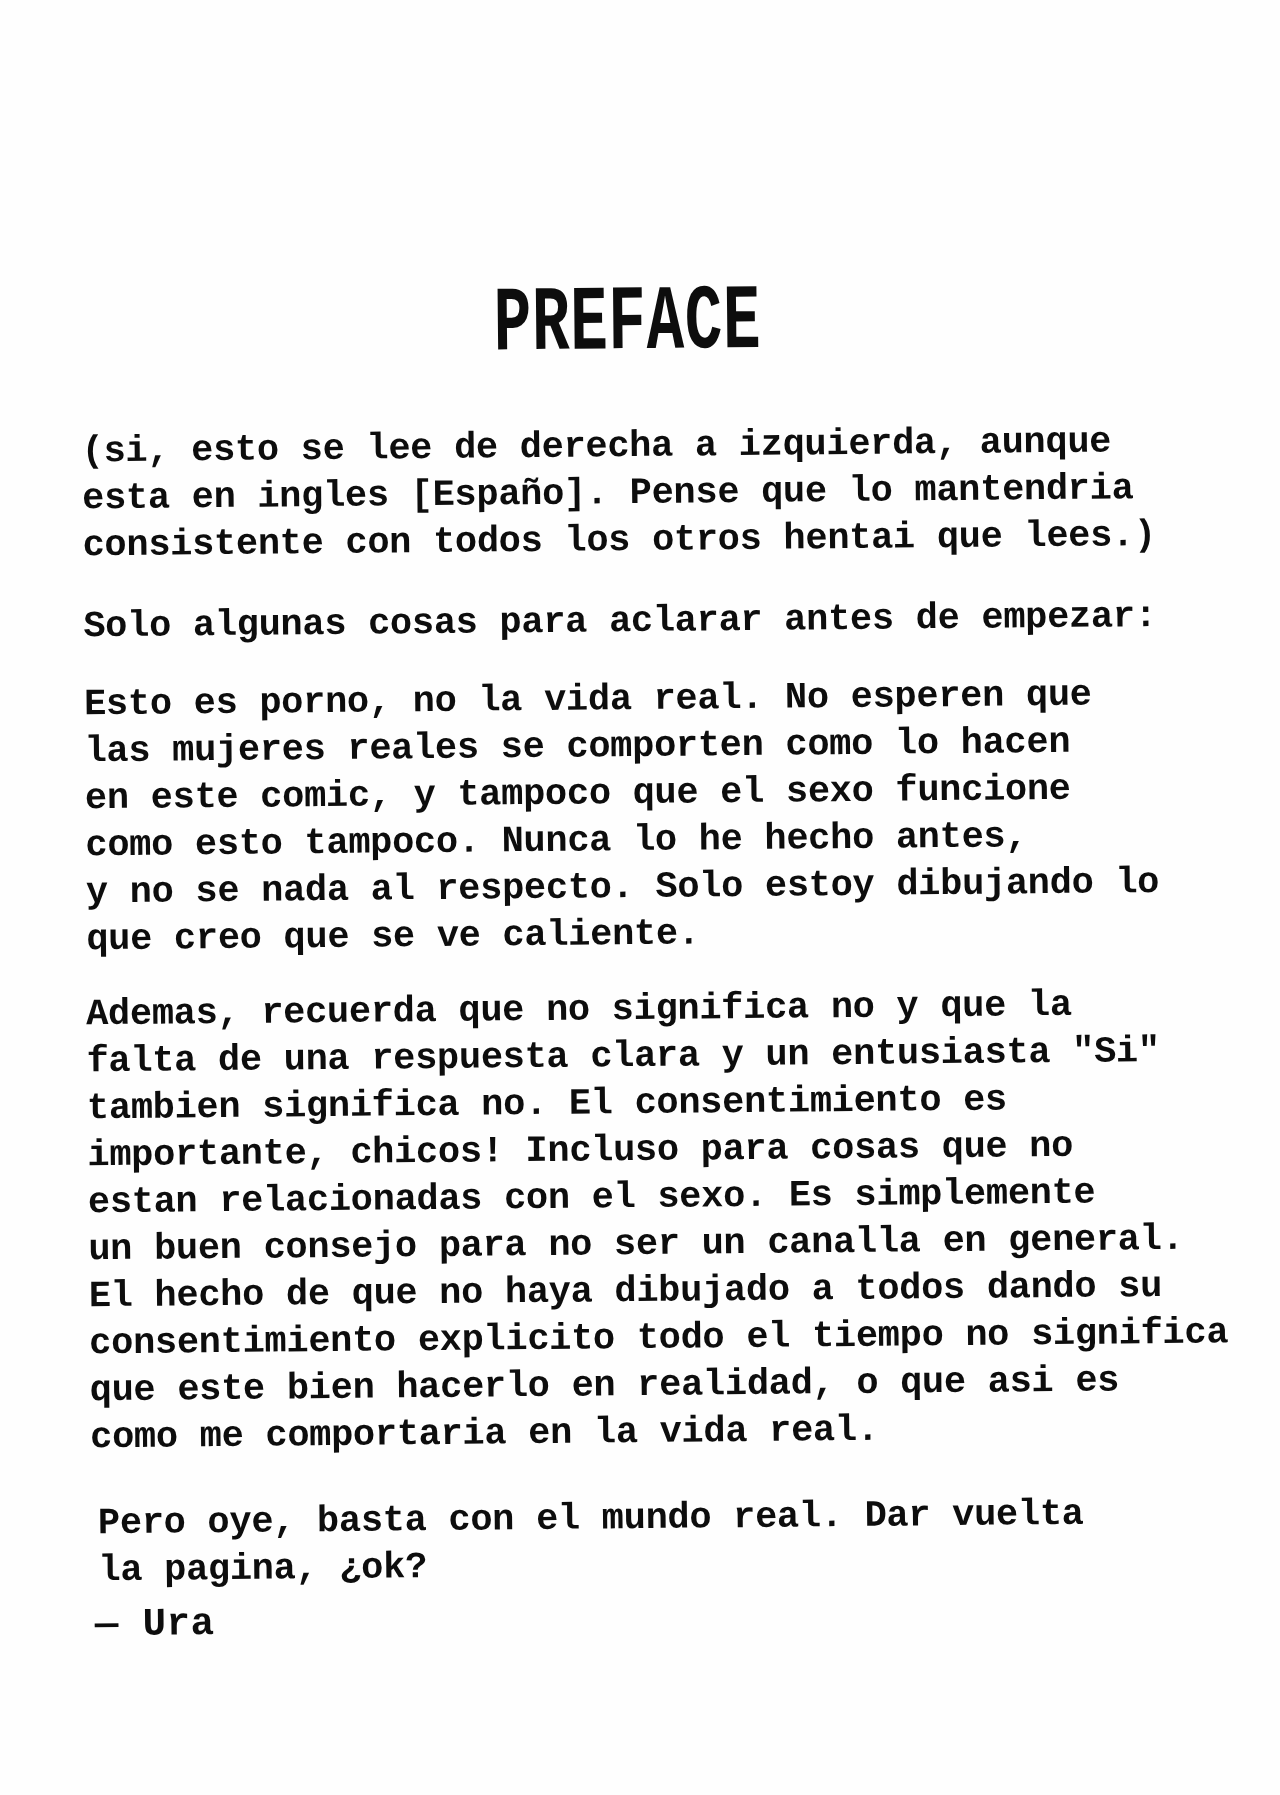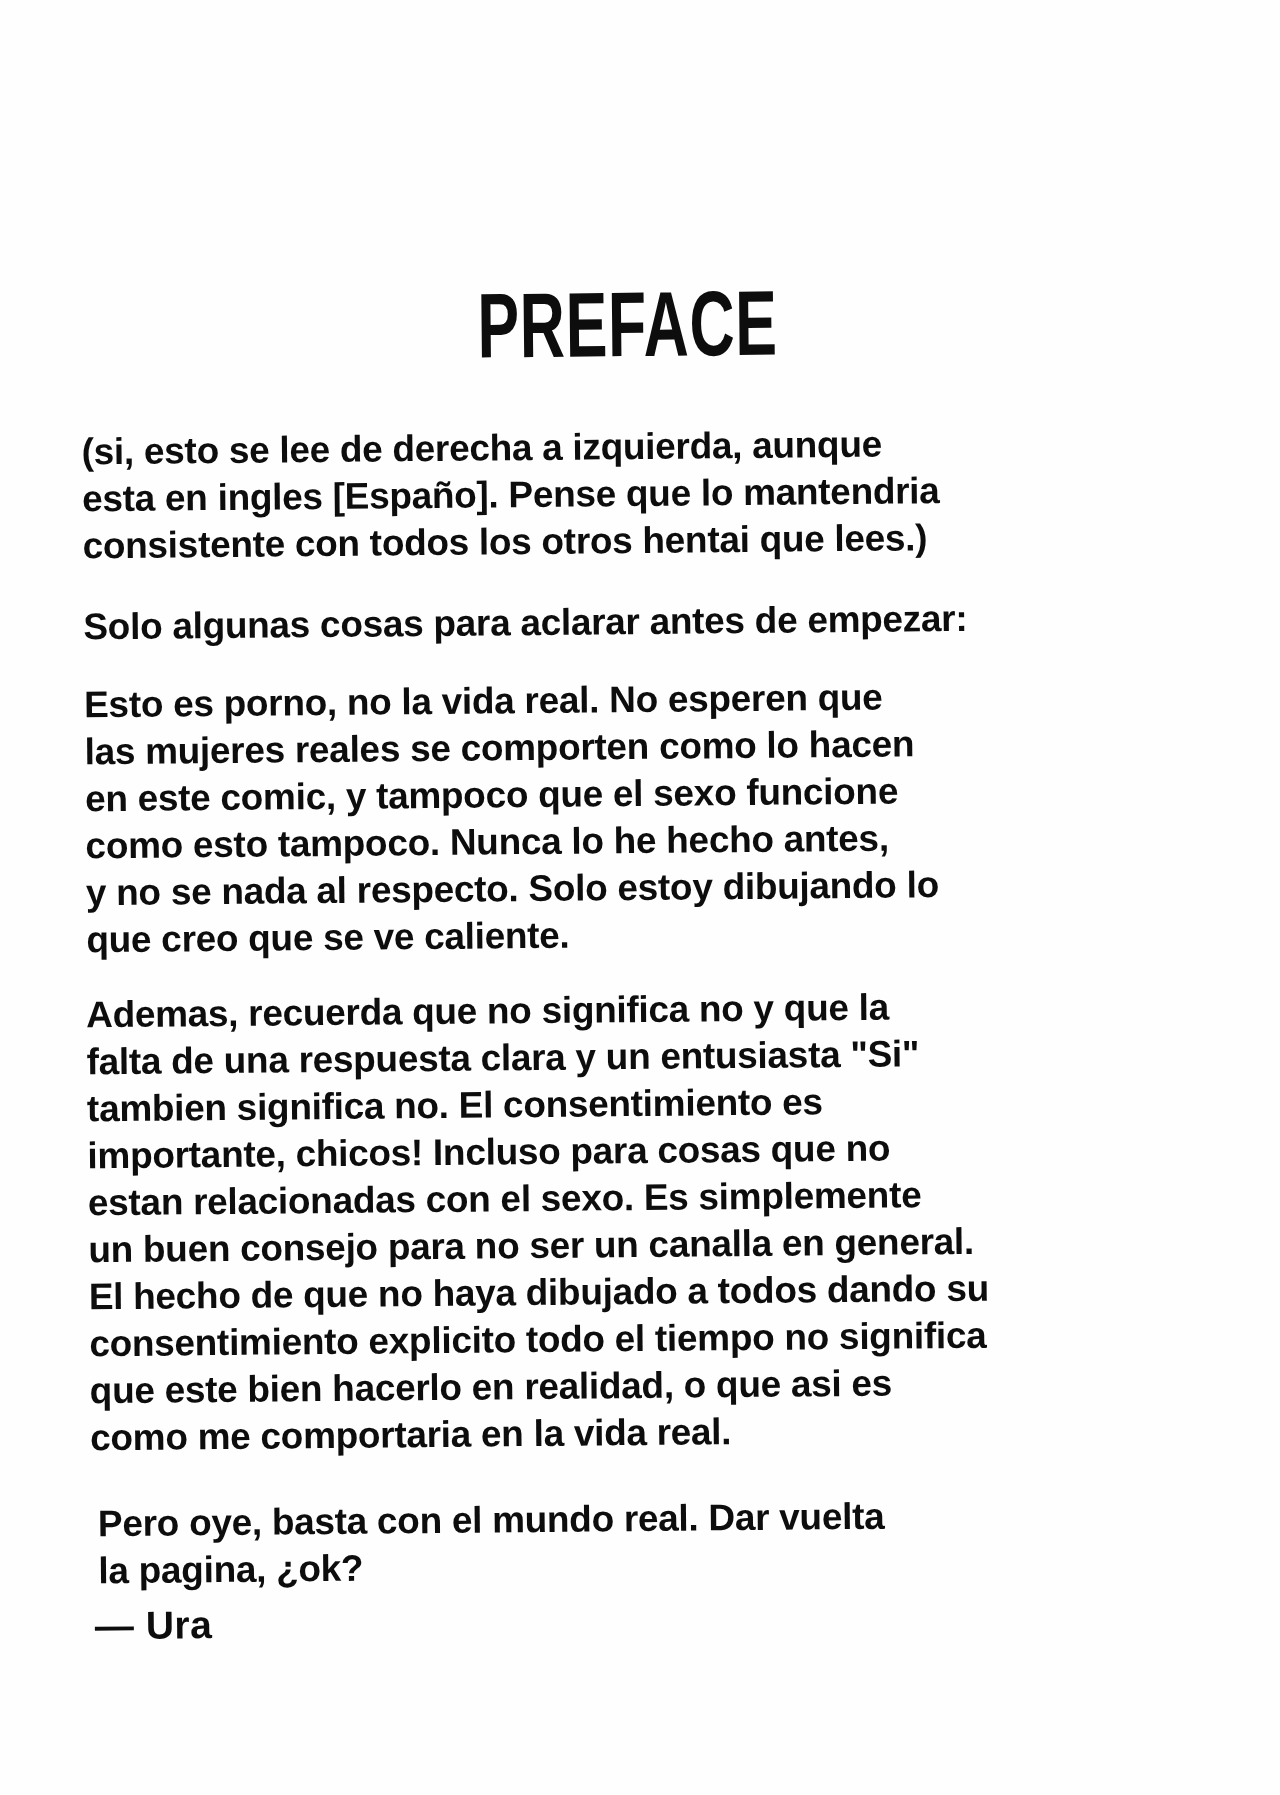--- a/index.html
+++ b/index.html
@@ -6,21 +6,21 @@
     margin: 0;
     padding: 0;
     background: #ffffff;
   }
   .page {
     position: relative;
     width: 1280px;
     height: 1795px;
     background: #fefefe;
     overflow: hidden;
-    font-family: Liberation Sans, sans-serif;
+    font-family: Liberation Mono, monospace;
     color: #0d0d0d;
   }
   
   .tilt {
     position: absolute;
     inset: 0;
     transform: rotate(-0.55deg);
     transform-origin: 50% 50%;
   }
   .title {

